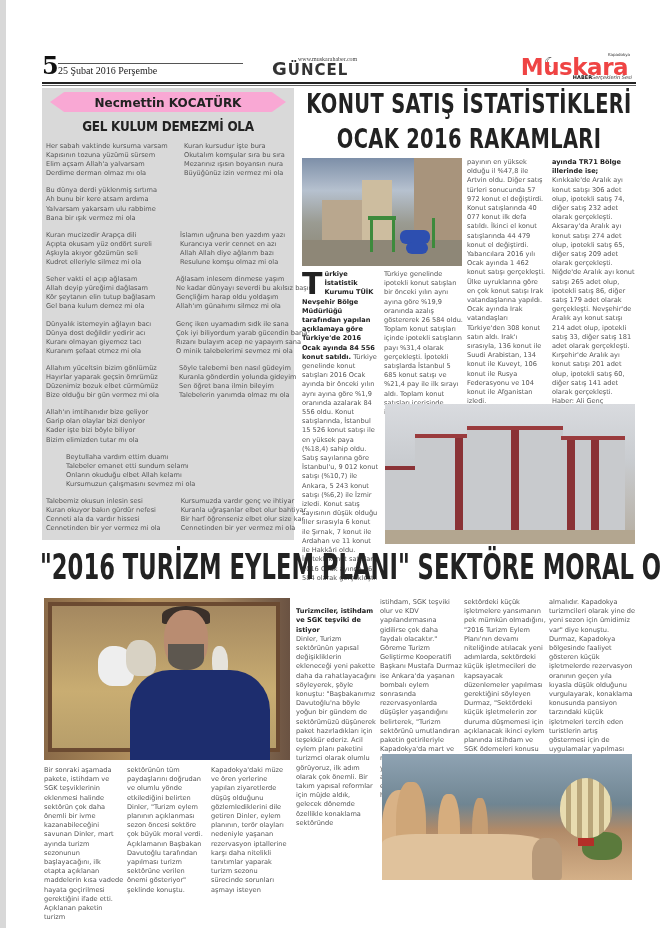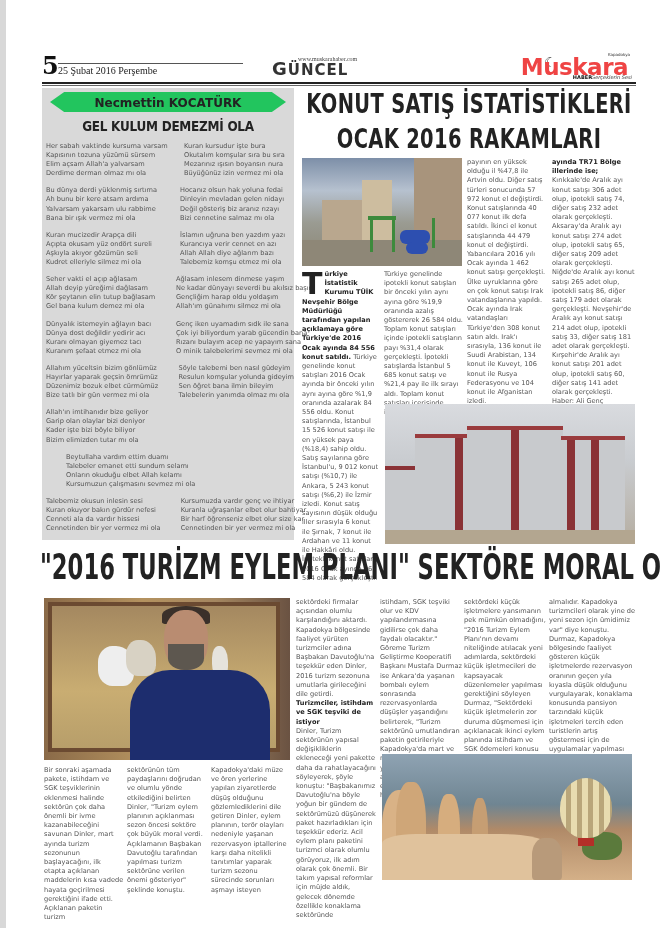--- a/index.html
+++ b/index.html
@@ -17,21 +17,21 @@
 .logo .mk{position:absolute;right:8px;top:2px;font-family:"DejaVu Sans",sans-serif;font-weight:bold;font-size:23px;color:#ef4444;letter-spacing:-0.5px}
 .logo .haber{position:absolute;right:44px;top:22px;font-size:5px;font-weight:bold;color:#111}
 .logo .sub{position:absolute;right:4px;top:22px;font-size:5px;font-style:italic;color:#333}
 .logo .ico{position:absolute;left:18px;top:2px;font-size:14px;color:#333}
 .logo .small{position:absolute;right:6px;top:0px;font-size:4px;color:#333}
 .rule1{position:absolute;left:36px;top:82px;width:594px;height:2px;background:#222}
 .rule2{position:absolute;left:36px;top:85px;width:594px;height:1px;background:#666}
 
 
 .poem{position:absolute;left:36px;top:88px;width:252px;height:452px;background:#d9d9d9}
-.author-band{position:absolute;left:8px;top:4px;width:236px;height:20px;background:#22c55e;clip-path:polygon(6% 0,94% 0,100% 50%,94% 100%,6% 100%,0 50%)}
+.author-band{position:absolute;left:8px;top:4px;width:236px;height:20px;background:#f9a8d4;clip-path:polygon(6% 0,94% 0,100% 50%,94% 100%,6% 100%,0 50%)}
 .author{position:absolute;left:0;top:4px;width:100%;text-align:center;font-weight:bold;font-size:12px;color:#222}
 .poem-title{position:absolute;left:0;top:30px;width:100%;text-align:center;font-family:"DejaVu Sans",sans-serif;font-weight:bold;font-size:14px;color:#222;transform:scaleX(0.86);letter-spacing:-0.3px}
 .stanzas{position:absolute;left:4px;top:54px;width:248px}
 .stanza-row{display:flex;margin-bottom:8px}
 .stanza{width:118px;font-size:6.6px;line-height:9.1px;color:#555;white-space:nowrap}
 .stanza.r{margin-left:20px}
 
 
 .h1{position:absolute;left:296px;top:86px;width:334px;font-family:"DejaVu Sans",sans-serif;font-weight:bold;color:#222;font-size:27px;line-height:35px;text-align:center;transform:scaleX(0.72);transform-origin:center top;white-space:nowrap;letter-spacing:0.5px}
 .h1 .l1{display:block;width:464px;margin-left:-65px}
@@ -103,39 +103,33 @@
             <div>Büyüğünüz izin vermez mi ola</div>
           </div>
       </div>
       <div class="stanza-row">
         <div class="stanza">
             <div>Bu dünya derdi yüklenmiş sırtıma</div>
             <div>Ah bunu bir kere atsam ardıma</div>
             <div>Yalvarsam yakarsam ulu rabbime</div>
             <div>Bana bir ışık vermez mi ola</div>
           </div>
-        <div class="stanza r">
-            <div>Hocanız olsun hak yoluna fedai</div>
-            <div>Dinleyin mevladan gelen nidayı</div>
-            <div>Değil gösteriş biz aranız rızayı</div>
-            <div>Bizi cennetine salmaz mı ola</div>
-          </div>
       </div>
       <div class="stanza-row">
         <div class="stanza">
             <div>Kuran mucizedir Arapça dili</div>
             <div>Açıpta okusam yüz ondört sureli</div>
             <div>Aşkıyla akıyor gözümün seli</div>
             <div>Kudret elleriyle silmez mi ola</div>
           </div>
         <div class="stanza r">
             <div>İslamın uğruna ben yazdım yazı</div>
             <div>Kurancıya verir cennet en azı</div>
             <div>Allah Allah diye ağlarım bazı</div>
-            <div>Talebemiz komşu etmez mi ola</div>
+            <div>Resulune komşu olmaz mi ola</div>
           </div>
       </div>
       <div class="stanza-row">
         <div class="stanza">
             <div>Seher vakti el açıp ağlasam</div>
             <div>Allah deyip yüreğimi dağlasam</div>
             <div>Kör şeytanın elin tutup bağlasam</div>
             <div>Gel bana kulum demez mi ola</div>
           </div>
         <div class="stanza r">
@@ -157,25 +151,25 @@
             <div>Çok iyi biliyordum yarab gücendin bana</div>
             <div>Rızanı bulayım acep ne yapayım sana</div>
             <div>O minik talebelerimi sevmez mi ola</div>
           </div>
       </div>
       <div class="stanza-row">
         <div class="stanza">
             <div>Allahım yüceltsin bizim gönlümüz</div>
             <div>Hayırlar yaparak geçsin ömrümüz</div>
             <div>Düzenimiz bozuk elbet cürmümüz</div>
-            <div>Bize tatlı bir gün vermez mi ola</div>
+            <div>Bize olduğu bir gün vermez mi ola</div>
           </div>
         <div class="stanza r">
             <div>Söyle talebemi ben nasıl güdeyim</div>
-            <div>Resulun komşular yolunda gideyim</div>
+            <div>Kuranla gönderdin yolunda gideyim</div>
             <div>Sen öğret bana ilmin bileyim</div>
             <div>Talebelerin yanımda olmaz mı ola</div>
           </div>
       </div>
       <div class="stanza-row">
         <div class="stanza">
             <div>Allah'ın imtihanıdır bize geliyor</div>
             <div>Garip olan olaylar bizi deniyor</div>
             <div>Kader işte bizi böyle biliyor</div>
             <div>Bizim elimizden tutar mı ola</div>
@@ -268,21 +262,21 @@
     <div class="shirt"></div>
     <div class="hair"></div>
     <div class="head"></div>
     <div class="beard"></div>
   </div>
 
   <div class="col" style="left:38px;top:766px;width:80px"><span>Bir sonraki aşamada pakete, istihdam ve SGK teşviklerinin eklenmesi halinde sektörün çok daha önemli bir ivme kazanabileceğini savunan Dinler, mart ayında turizm sezonunun başlayacağını, ilk etapta açıklanan maddelerin kısa vadede hayata geçirilmesi gerektiğini ifade etti. Açıklanan paketin turizm</span></div>
   <div class="col" style="left:121px;top:766px;width:80px"><span>sektörünün tüm paydaşlarını doğrudan ve olumlu yönde etkilediğini belirten Dinler, "Turizm eylem planının açıklanması sezon öncesi sektöre çok büyük moral verdi. Açıklamanın Başbakan Davutoğlu tarafından yapılması turizm sektörüne verilen önemi gösteriyor" şeklinde konuştu.</span></div>
   <div class="col" style="left:205px;top:766px;width:80px"><span>Kapadokya'daki müze ve ören yerlerine yapılan ziyaretlerde düşüş olduğunu gözlemlediklerini dile getiren Dinler, eylem planının, terör olayları nedeniyle yaşanan rezervasyon iptallerine karşı daha nitelikli tanıtımlar yaparak turizm sezonu sürecinde sorunları aşmayı isteyen</span></div>
   <div class="col" style="left:290px;top:598px;width:80px">
-    <span>sektördeki firmalar açısından olumlu karşılandığını aktardı. Kapadokya bölgesinde faaliyet yürüten turizmciler adına Başbakan Davutoğlu'na teşekkür eden Dinler, 2016 turizm sezonuna umutlarla girileceğini dile getirdi.</span><br>
+    <br>
     <b>Turizmciler, istihdam ve SGK teşviki de istiyor</b><br>
     <span>Dinler, Turizm sektörünün yapısal değişikliklerin ekleneceği yeni pakette daha da rahatlayacağını söyleyerek, şöyle konuştu: "Başbakanımız Davutoğlu'na böyle yoğun bir gündem de sektörümüzü düşünerek paket hazırladıkları için teşekkür ederiz. Acil eylem planı paketini turizmci olarak olumlu görüyoruz, ilk adım olarak çok önemli. Bir takım yapısal reformlar için müjde aldık, gelecek dönemde özellikle konaklama sektöründe</span>
   </div>
   <div class="col" style="left:374px;top:598px;width:82px"><span>istihdam, SGK teşviki olur ve KDV yapılandırmasına gidilirse çok daha faydalı olacaktır." Göreme Turizm Geliştirme Kooperatifi Başkanı Mustafa Durmaz ise Ankara'da yaşanan bombalı eylem sonrasında rezervasyonlarda düşüşler yaşandığını belirterek, "Turizm sektörünü umutlandıran paketin getirileriyle Kapadokya'da mart ve nisan aylarında turist yoğunluğunun artacağını tahmin ediyoruz" dedi. Bu haliyle</span></div>
   <div class="col" style="left:458px;top:598px;width:82px"><span>sektördeki küçük işletmelere yansımanın pek mümkün olmadığını, "2016 Turizm Eylem Planı'nın devamı niteliğinde atılacak yeni adımlarda, sektördeki küçük işletmecileri de kapsayacak düzenlemeler yapılması gerektiğini söyleyen Durmaz, "Sektördeki küçük işletmelerin zor duruma düşmemesi için açıklanacak ikinci eylem planında istihdam ve SGK ödemeleri konusu mutlaka pakette yer</span></div>
   <div class="col" style="left:543px;top:598px;width:87px"><span>almalıdır. Kapadokya turizmcileri olarak yine de yeni sezon için ümidimiz var" diye konuştu. Durmaz, Kapadokya bölgesinde faaliyet gösteren küçük işletmelerde rezervasyon oranının geçen yıla kıyasla düşük olduğunu vurgulayarak, konaklama konusunda pansiyon tarzındaki küçük işletmeleri tercih eden turistlerin artış göstermesi için de uygulamalar yapılması gerektiğini sözlerine ekledi.</span></div>
 
   <div class="photo4">
     <div class="rock" style="left:0;top:36px;width:40px;height:90px"></div>
     <div class="rock" style="left:14px;top:28px;width:30px;height:98px;background:#cfa678"></div>

